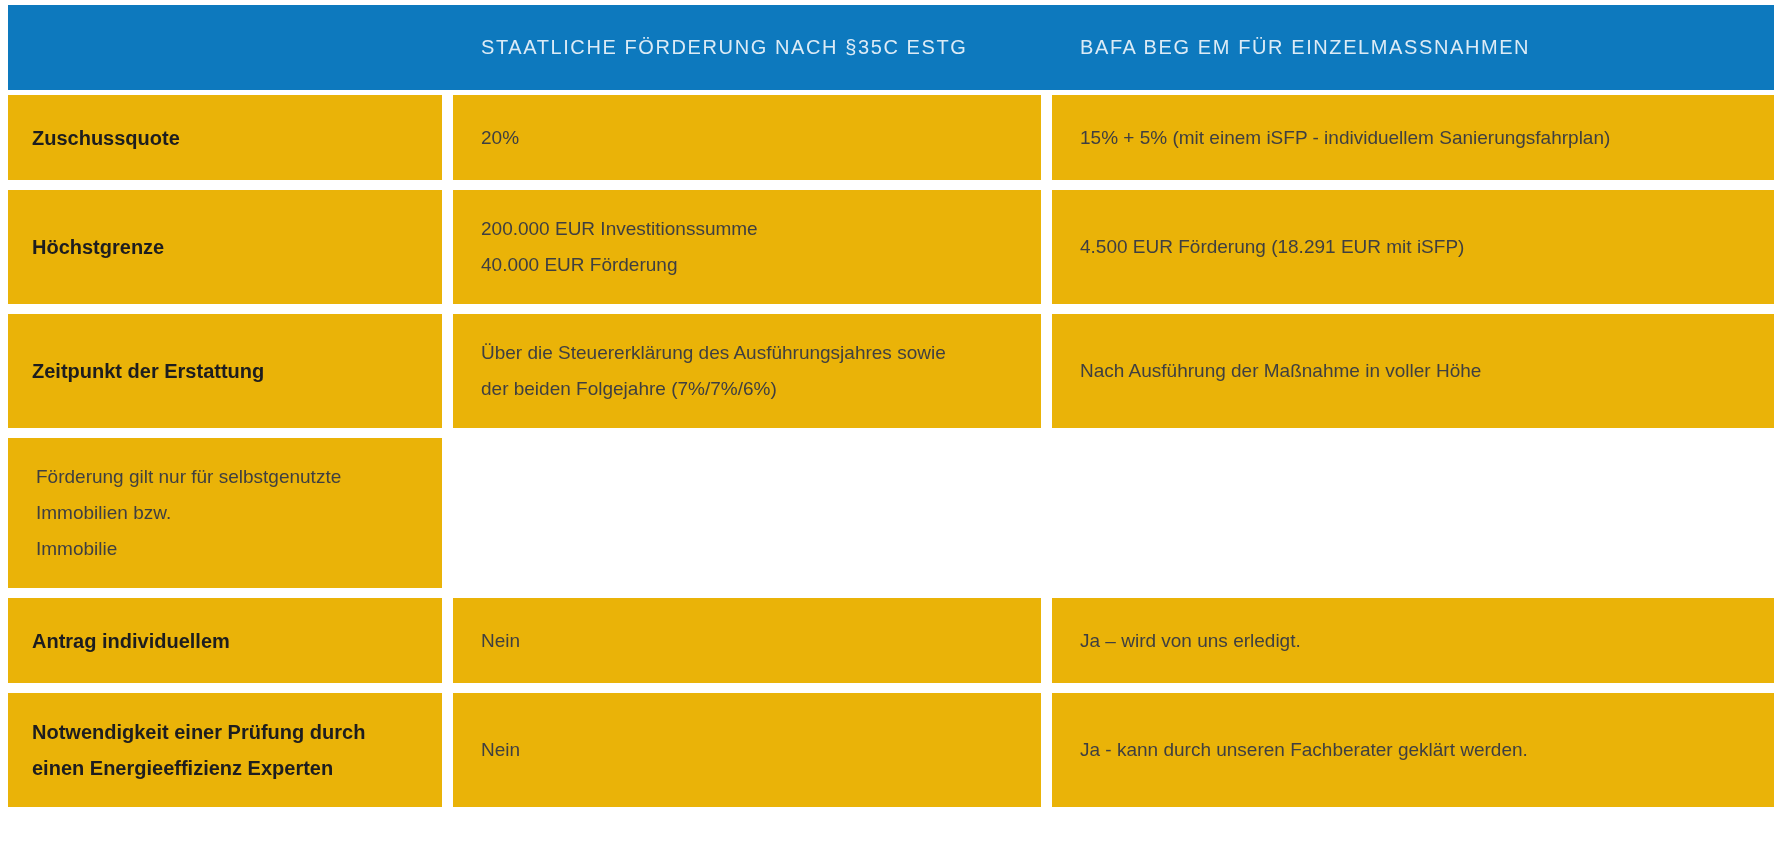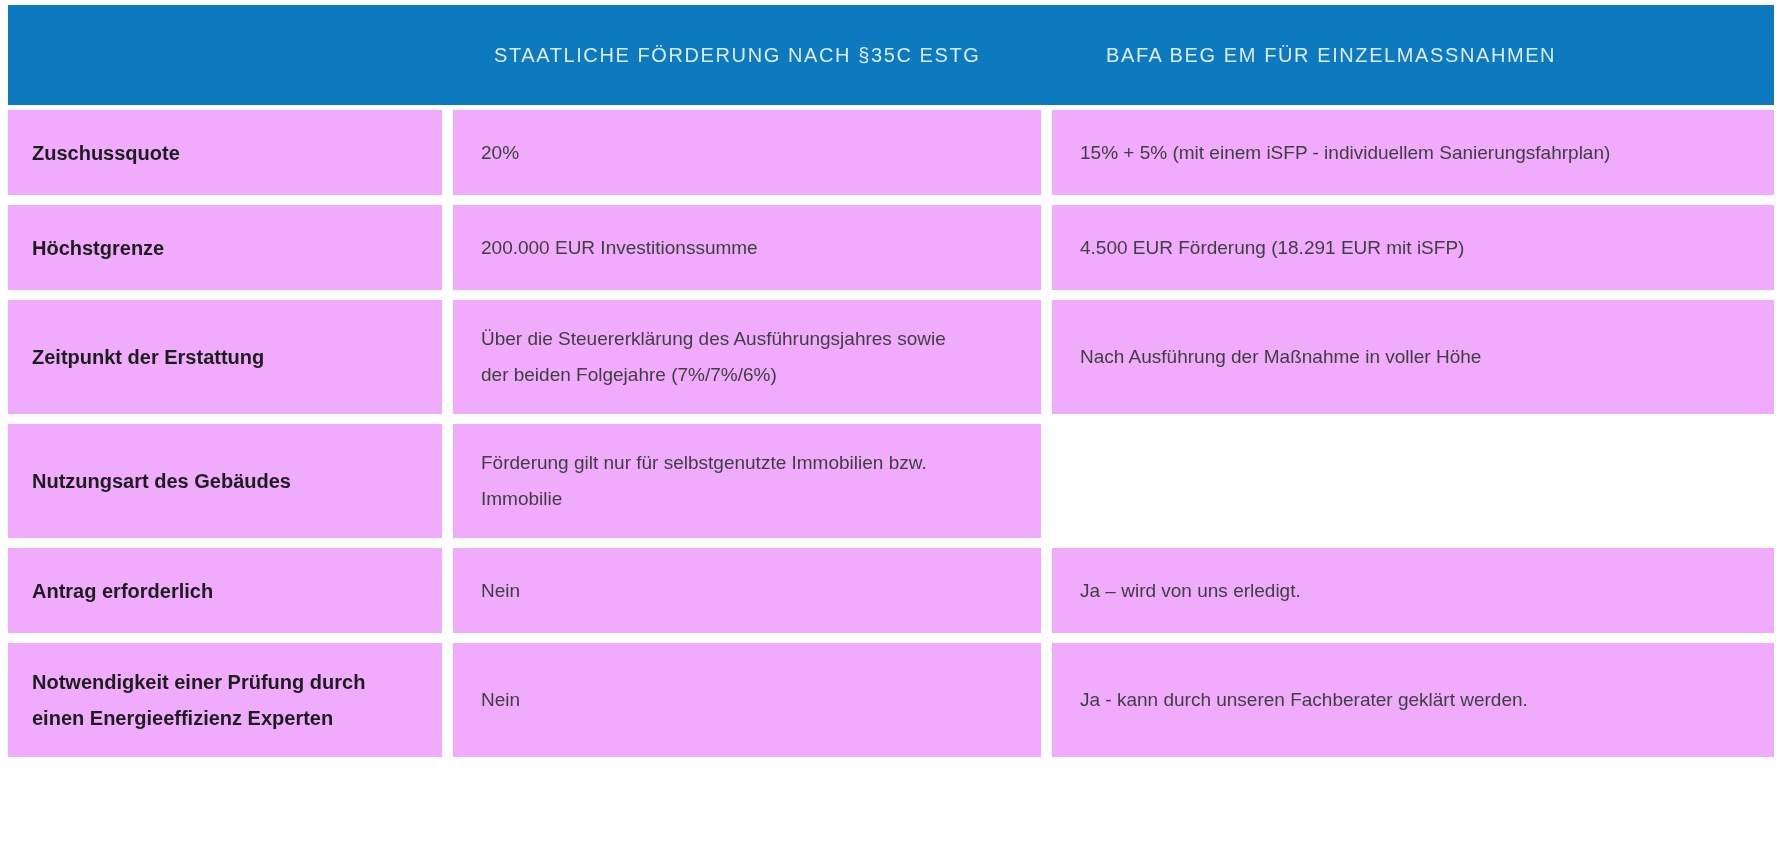--- a/index.html
+++ b/index.html
@@ -10,44 +10,44 @@
   }
   .page {
     width: 1766px;
     padding: 5px 8px 4px 8px;
     box-sizing: content-box;
   }
   
   .header-bar {
     display: grid;
     grid-template-columns: 434px 588px 722px;
-    column-gap: 24px;
+    column-gap: 11px;
     align-items: center;
     background: #0d79be;
-    height: 100px;
+    height: 85px;
     margin-bottom: 5px;
   }
   .header-title {
     color: #dcebf6;
     font-size: 20px;
     font-weight: 400;
     letter-spacing: 1.6px;
     padding-left: 28px;
     white-space: nowrap;
     overflow: hidden;
   }
   
   .row {
     display: grid;
     grid-template-columns: 434px 588px 722px;
     column-gap: 11px;
     margin-bottom: 10px;
   }
   .cell {
-    background: #f0abfc;
+    background: #eab308;
     display: flex;
     flex-direction: column;
     justify-content: center;
     box-sizing: border-box;
     min-height: 85px;
     padding: 21px 28px;
     color: #3f3f41;
     font-size: 19px;
     line-height: 36px;
   }
@@ -83,49 +83,47 @@
         <div class="cell">
           <span class="line">15% + 5% (mit einem iSFP - individuellem Sanierungsfahrplan)</span>
         </div>
       </div>
       <div class="row">
         <div class="cell label-cell">
           <span class="line">Höchstgrenze</span>
         </div>
         <div class="cell">
           <span class="line">200.000 EUR Investitionssumme</span>
+          <span class="line">40.000 EUR Förderung</span>
         </div>
         <div class="cell">
           <span class="line">4.500 EUR Förderung (18.291 EUR mit iSFP)</span>
         </div>
       </div>
       <div class="row">
         <div class="cell label-cell">
           <span class="line">Zeitpunkt der Erstattung</span>
         </div>
         <div class="cell">
           <span class="line">Über die Steuererklärung des Ausführungsjahres sowie</span>
           <span class="line">der beiden Folgejahre (7%/7%/6%)</span>
         </div>
         <div class="cell">
           <span class="line">Nach Ausführung der Maßnahme in voller Höhe</span>
         </div>
       </div>
       <div class="row">
-        <div class="cell label-cell">
-          <span class="line">Nutzungsart des Gebäudes</span>
-        </div>
         <div class="cell">
           <span class="line">Förderung gilt nur für selbstgenutzte Immobilien bzw.</span>
           <span class="line">Immobilie</span>
         </div>
       </div>
       <div class="row">
         <div class="cell label-cell">
-          <span class="line">Antrag erforderlich</span>
+          <span class="line">Antrag individuellem</span>
         </div>
         <div class="cell">
           <span class="line">Nein</span>
         </div>
         <div class="cell">
           <span class="line">Ja – wird von uns erledigt.</span>
         </div>
       </div>
       <div class="row">
         <div class="cell label-cell">

